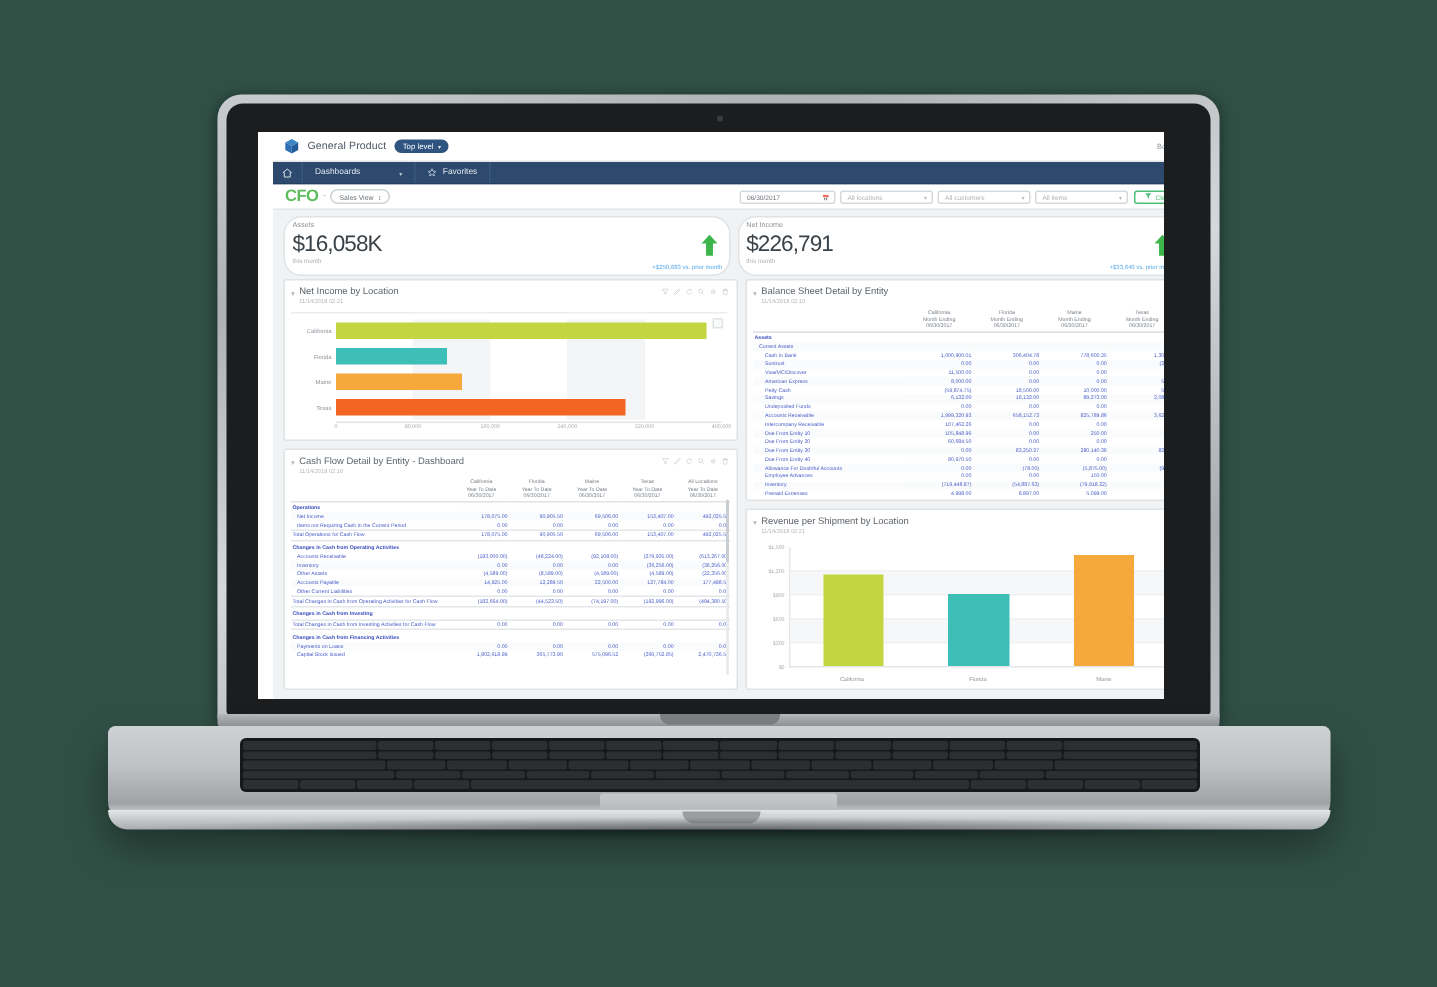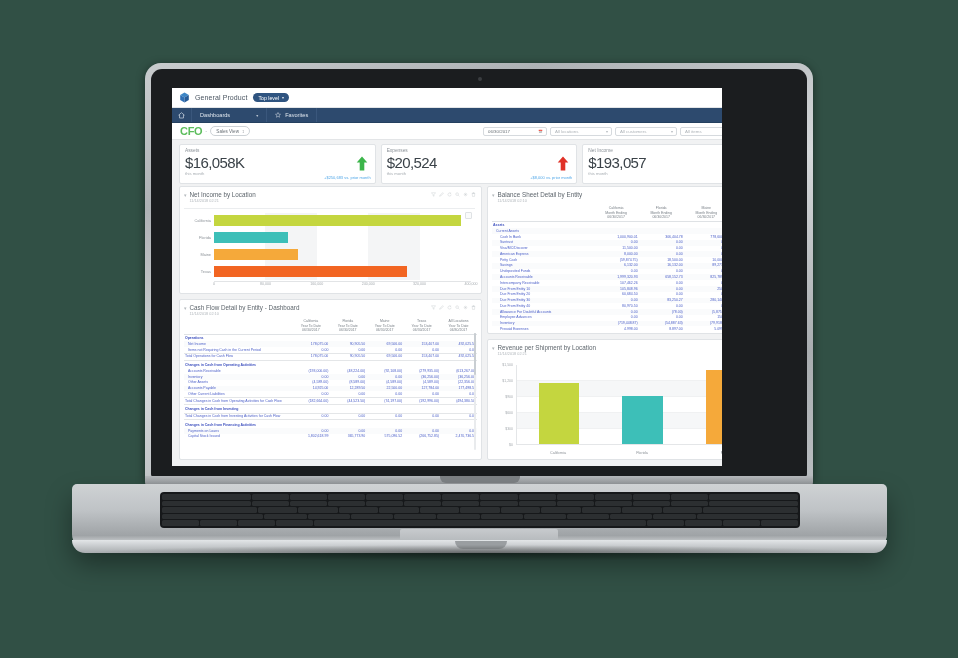--- a/index.html
+++ b/index.html
@@ -16,22 +16,22 @@
     background: linear-gradient(160deg,#c9ccce 0%,#aeb2b5 22%,#d5d8da 50%,#a9adb0 80%,#babec1 100%);
     border-radius: 16px 16px 5px 5px;
     box-shadow: 0 2px 10px rgba(0,0,0,.45);
   }
   .lid-inner {
     position:absolute; left:151px; top:69px; width:656px; height:408px;
     background:#1b1d1f; border-radius: 11px 11px 3px 3px;
   }
   .camera { position:absolute; left:478px; top:77px; width:4px; height:4px; border-radius:50%; background:#3a3d40; }
   .screen {
-    position:absolute; left:172px; top:88px; width:550px; height:378px;
-    background:#ffffff; overflow:hidden;
+    position:absolute; left:172px; top:88px; width:604px; height:378px;
+    background:#ffffff; overflow:hidden;padding-left:10px;
   }
   .hinge {
     position:absolute; left:145px; top:476px; width:668px; height:10px;
     background: linear-gradient(180deg,#b7babd,#8d9194);
     border-radius: 0 0 4px 4px;
   }
   .hinge-notch {
     position:absolute; left:440px; top:476px; width:80px; height:7px;
     background:#7e8285; border-radius:0 0 6px 6px;
   }
@@ -115,21 +115,21 @@
   .filt.sel { width:62px; }
   .filt .ic { position:absolute; right:3px; font-size:4px; color:#b6bbc0; }
   .clear-btn {
     margin-left:4px; border:1px solid #4cbf77; border-radius:2px; background:#fff;
     height:9px; min-width:32px; display:flex; align-items:center; justify-content:center; gap:2px;
     font-size:4.4px; color:#4cbf77; padding:0 4px;
   }
 
   .kpirow { display:flex; gap:5px; padding:4px 7px 2px 7px; flex:none; }
   .kpi {
-    flex:1; background:#fff; border:1px solid #e0e3e6; border-radius:2px;
+    flex:1; background:#fff; border:1px solid #e0e3e6; border-radius:12px;
     padding:3px 5px 3px 5px; position:relative; height:40px;
   }
   .kpi-label { font-size:4.8px; color:#8b9298; }
   .kpi-val { font-size:15px; color:#3a4248; letter-spacing:-.6px; line-height:17px; margin-top:1px; font-weight:300; }
   .kpi-sub { font-size:4.2px; color:#a8aeb3; margin-top:0px; }
   .kpi-delta { position:absolute; right:4px; bottom:3px; font-size:4px; color:#53a8e8; }
   .kpi-arrow { position:absolute; right:7px; top:11px; width:12px; height:15px; }
 
   .content { display:flex; gap:5px; padding:0 7px 6px 7px; flex:1; min-height:0; }
   .col { display:flex; flex-direction:column; gap:5px; min-width:0; }
@@ -287,33 +287,22 @@
           <div class="kpi-val">$16,058K</div>
           <div class="kpi-sub">this month</div>
           <div class="kpi-delta">+$250,683 vs. prior month</div>
           <span class="kpi-arrow">
             <svg width="12" height="15" viewBox="0 0 12 15">
                 <path d="M6 0.5 11.3 6.4 8.3 6.4 8.3 14.5 3.7 14.5 3.7 6.4 0.7 6.4Z" fill="#3cb54a"></path>
               </svg>
           </span>
         </div>
         <div class="kpi">
-          <div class="kpi-label">Expenses</div>
-          <div class="kpi-val">$20,524</div>
-          <div class="kpi-sub">this month</div>
-          <div class="kpi-delta">+$8,000 vs. prior month</div>
-          <span class="kpi-arrow">
-            <svg width="12" height="15" viewBox="0 0 12 15">
-                <path d="M6 0.5 11.3 6.4 8.3 6.4 8.3 14.5 3.7 14.5 3.7 6.4 0.7 6.4Z" fill="#e03127"></path>
-              </svg>
-          </span>
-        </div>
-        <div class="kpi">
           <div class="kpi-label">Net Income</div>
-          <div class="kpi-val">$193,057</div>
+          <div class="kpi-val">$226,791</div>
           <div class="kpi-sub">this month</div>
           <div class="kpi-delta">+$33,640 vs. prior month</div>
           <span class="kpi-arrow">
             <svg width="12" height="15" viewBox="0 0 12 15">
                 <path d="M6 0.5 11.3 6.4 8.3 6.4 8.3 14.5 3.7 14.5 3.7 6.4 0.7 6.4Z" fill="#3cb54a"></path>
               </svg>
           </span>
         </div>
       </div>
 

